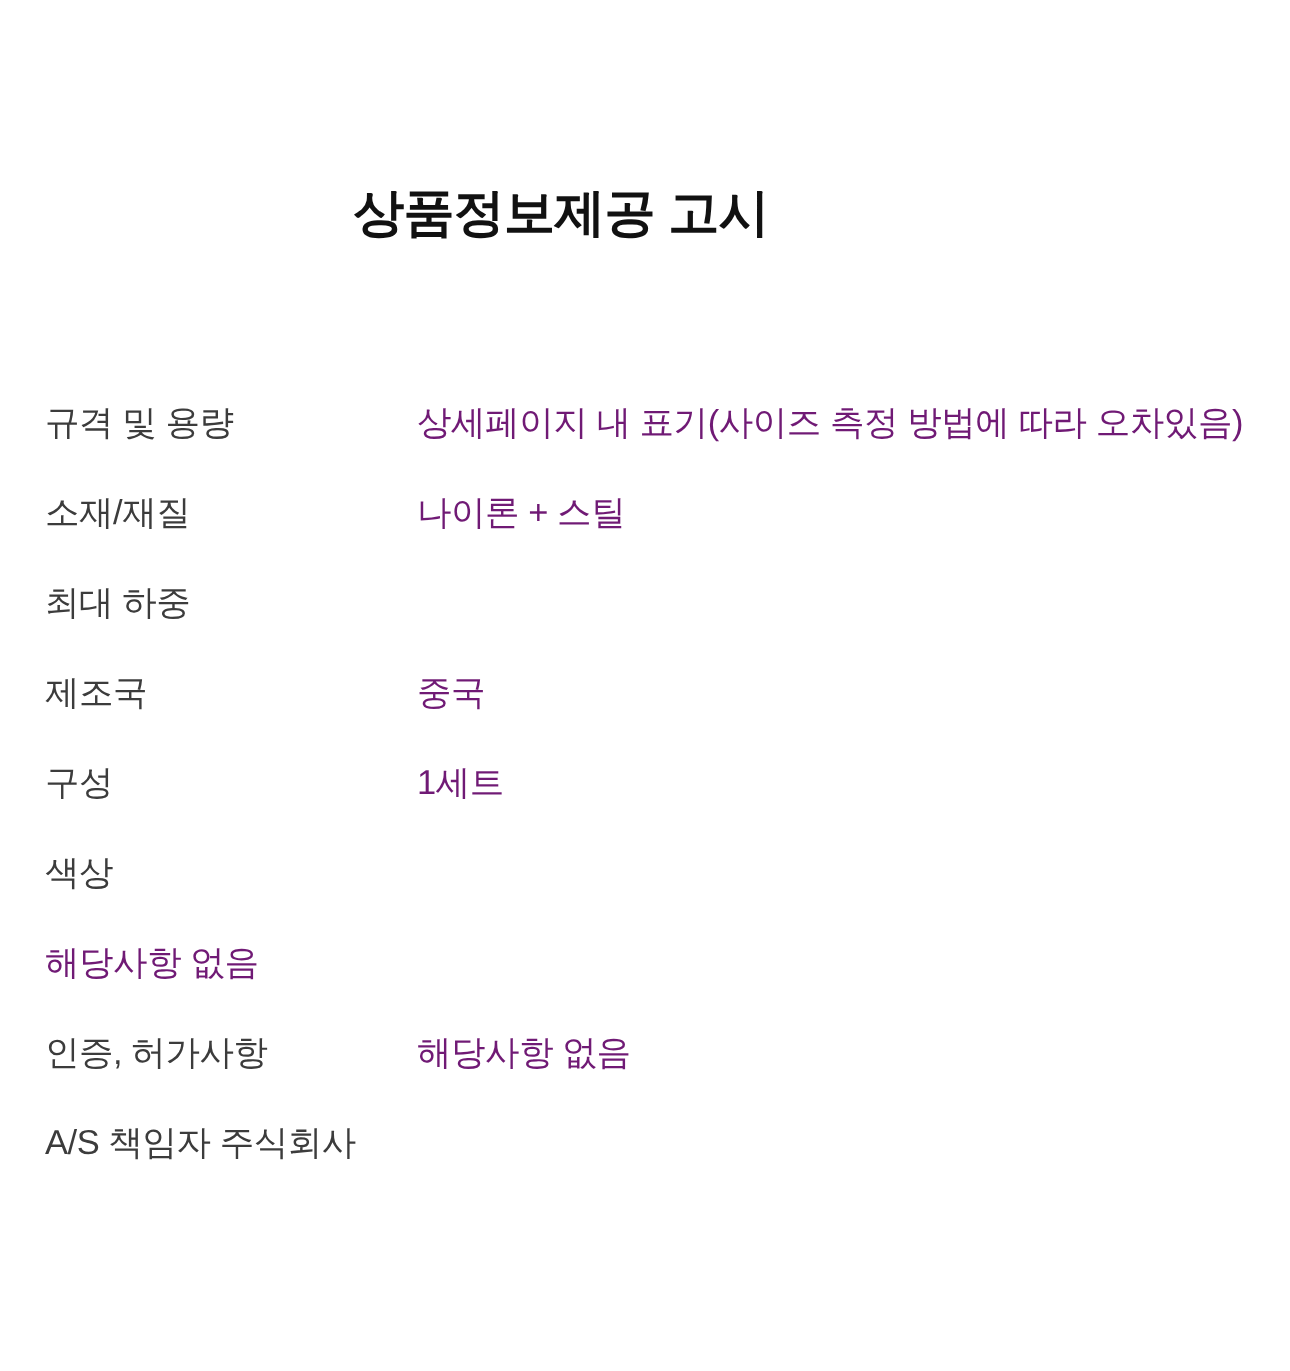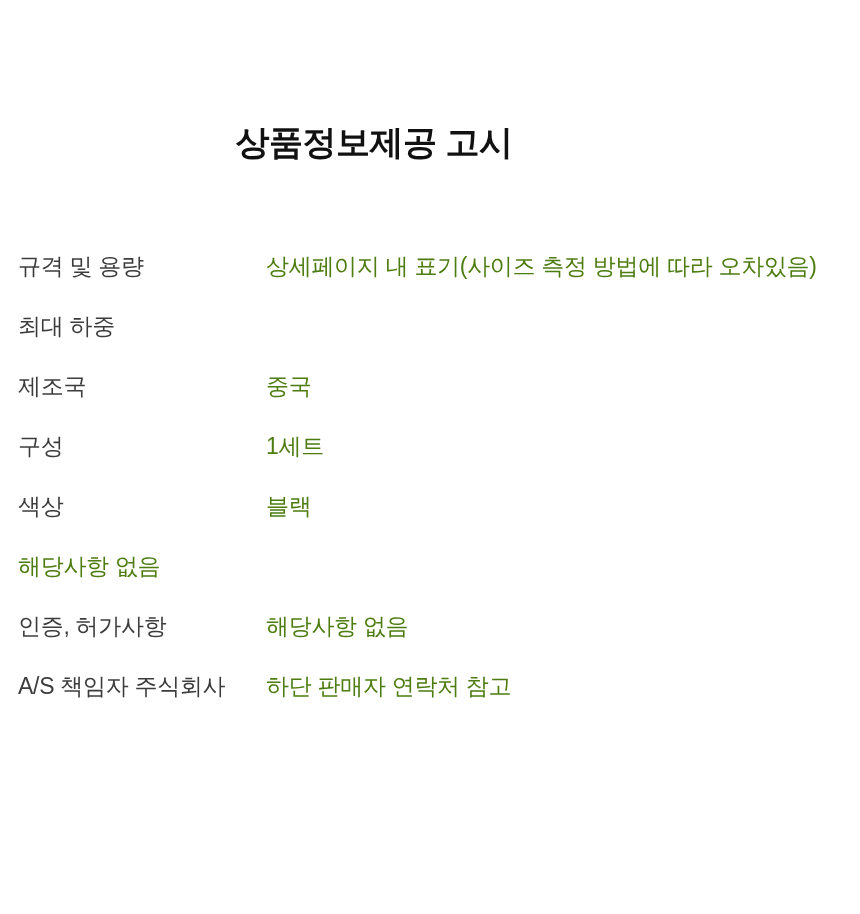--- a/index.html
+++ b/index.html
@@ -28,72 +28,74 @@
     font-size: 34px;
     font-weight: 700;
     letter-spacing: -0.5px;
     color: #111111;
   }
   .info-table {
     margin-top: 86px;
   }
   .info-row {
     display: flex;
-    align-items: flex-start;
+    align-items: center;
     height: 60px;
-    padding-left: 18px;
+    padding-left: 30px;
     box-sizing: border-box;
   }
   .info-label {
     flex: 0 0 248px;
     width: 248px;
     font-size: 23px;
     letter-spacing: -0.3px;
     color: #3c3c3c;
     white-space: nowrap;
   }
   .info-value {
     flex: 1 1 auto;
     font-size: 23px;
     letter-spacing: -0.3px;
-    color: #4d7c0f;
+    color: #701a75;
     white-space: nowrap;
   }
 </style>
 </head>
 <body>
 
 <div class="page">
   <h1 class="page-title">상품정보제공 고시</h1>
 
   <div class="info-table">
     <div class="info-row">
       <div class="info-label">규격 및 용량</div>
       <div class="info-value">상세페이지 내 표기(사이즈 측정 방법에 따라 오차있음)</div>
     </div>
     <div class="info-row">
+      <div class="info-label">소재/재질</div>
+      <div class="info-value">나이론 + 스틸</div>
+    </div>
+    <div class="info-row">
       <div class="info-label">최대 하중</div>
     </div>
     <div class="info-row">
       <div class="info-label">제조국</div>
       <div class="info-value">중국</div>
     </div>
     <div class="info-row">
       <div class="info-label">구성</div>
       <div class="info-value">1세트</div>
     </div>
     <div class="info-row">
       <div class="info-label">색상</div>
-      <div class="info-value">블랙</div>
     </div>
     <div class="info-row">
       <div class="info-value">해당사항 없음</div>
     </div>
     <div class="info-row">
       <div class="info-label">인증, 허가사항</div>
       <div class="info-value">해당사항 없음</div>
     </div>
     <div class="info-row">
       <div class="info-label">A/S 책임자 주식회사</div>
-      <div class="info-value">하단 판매자 연락처 참고</div>
     </div>
   </div>
 </div>
 
 </body></html>

